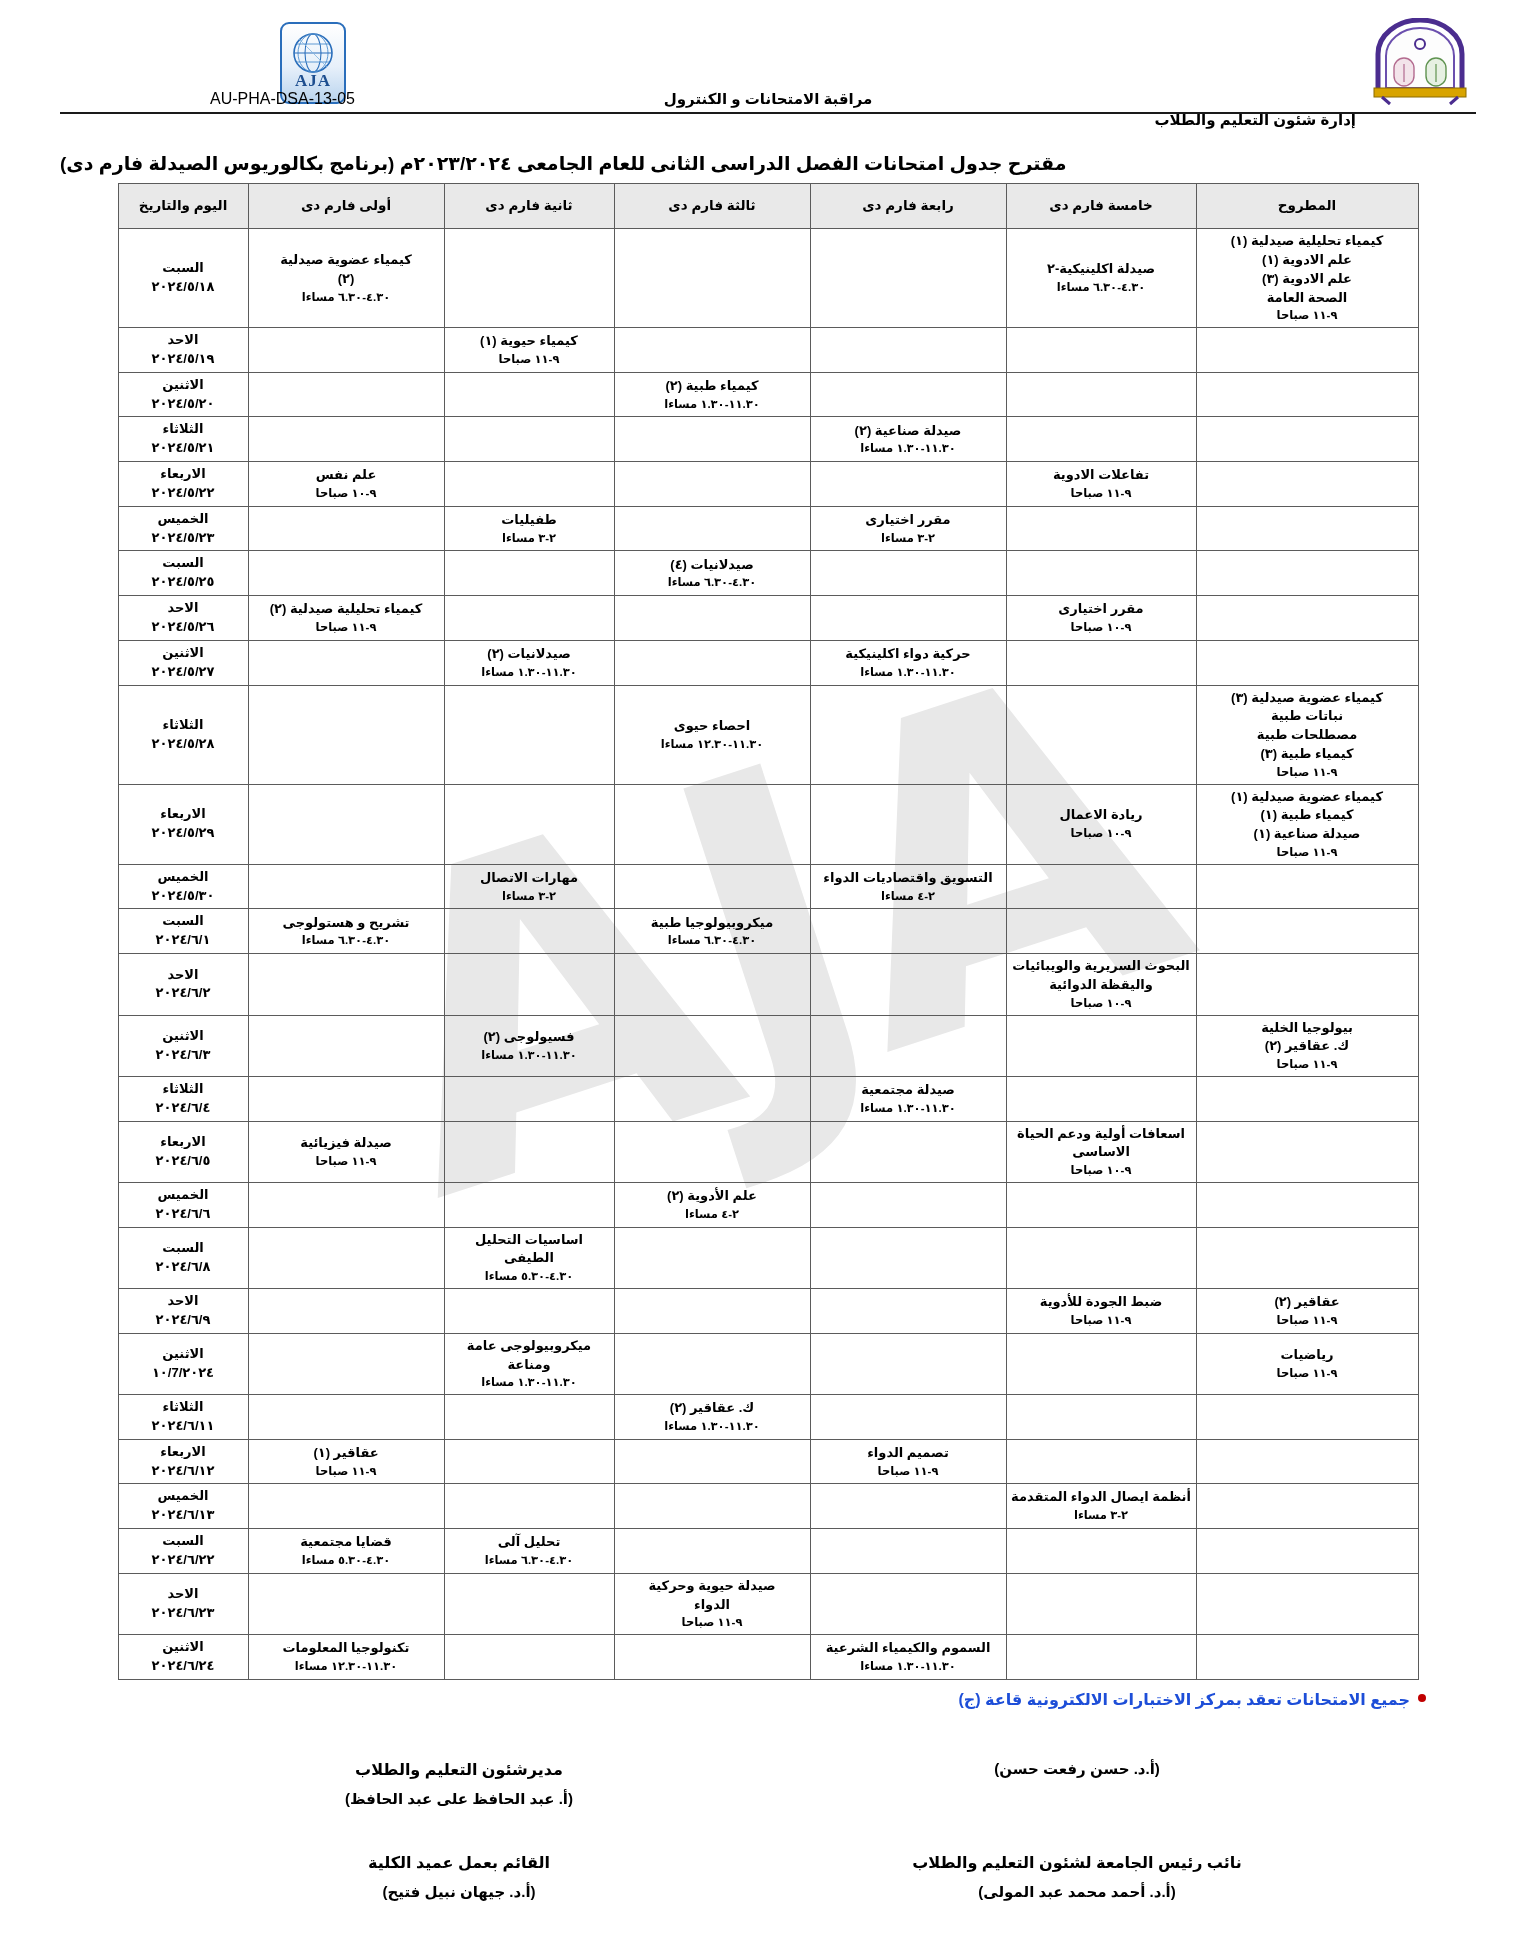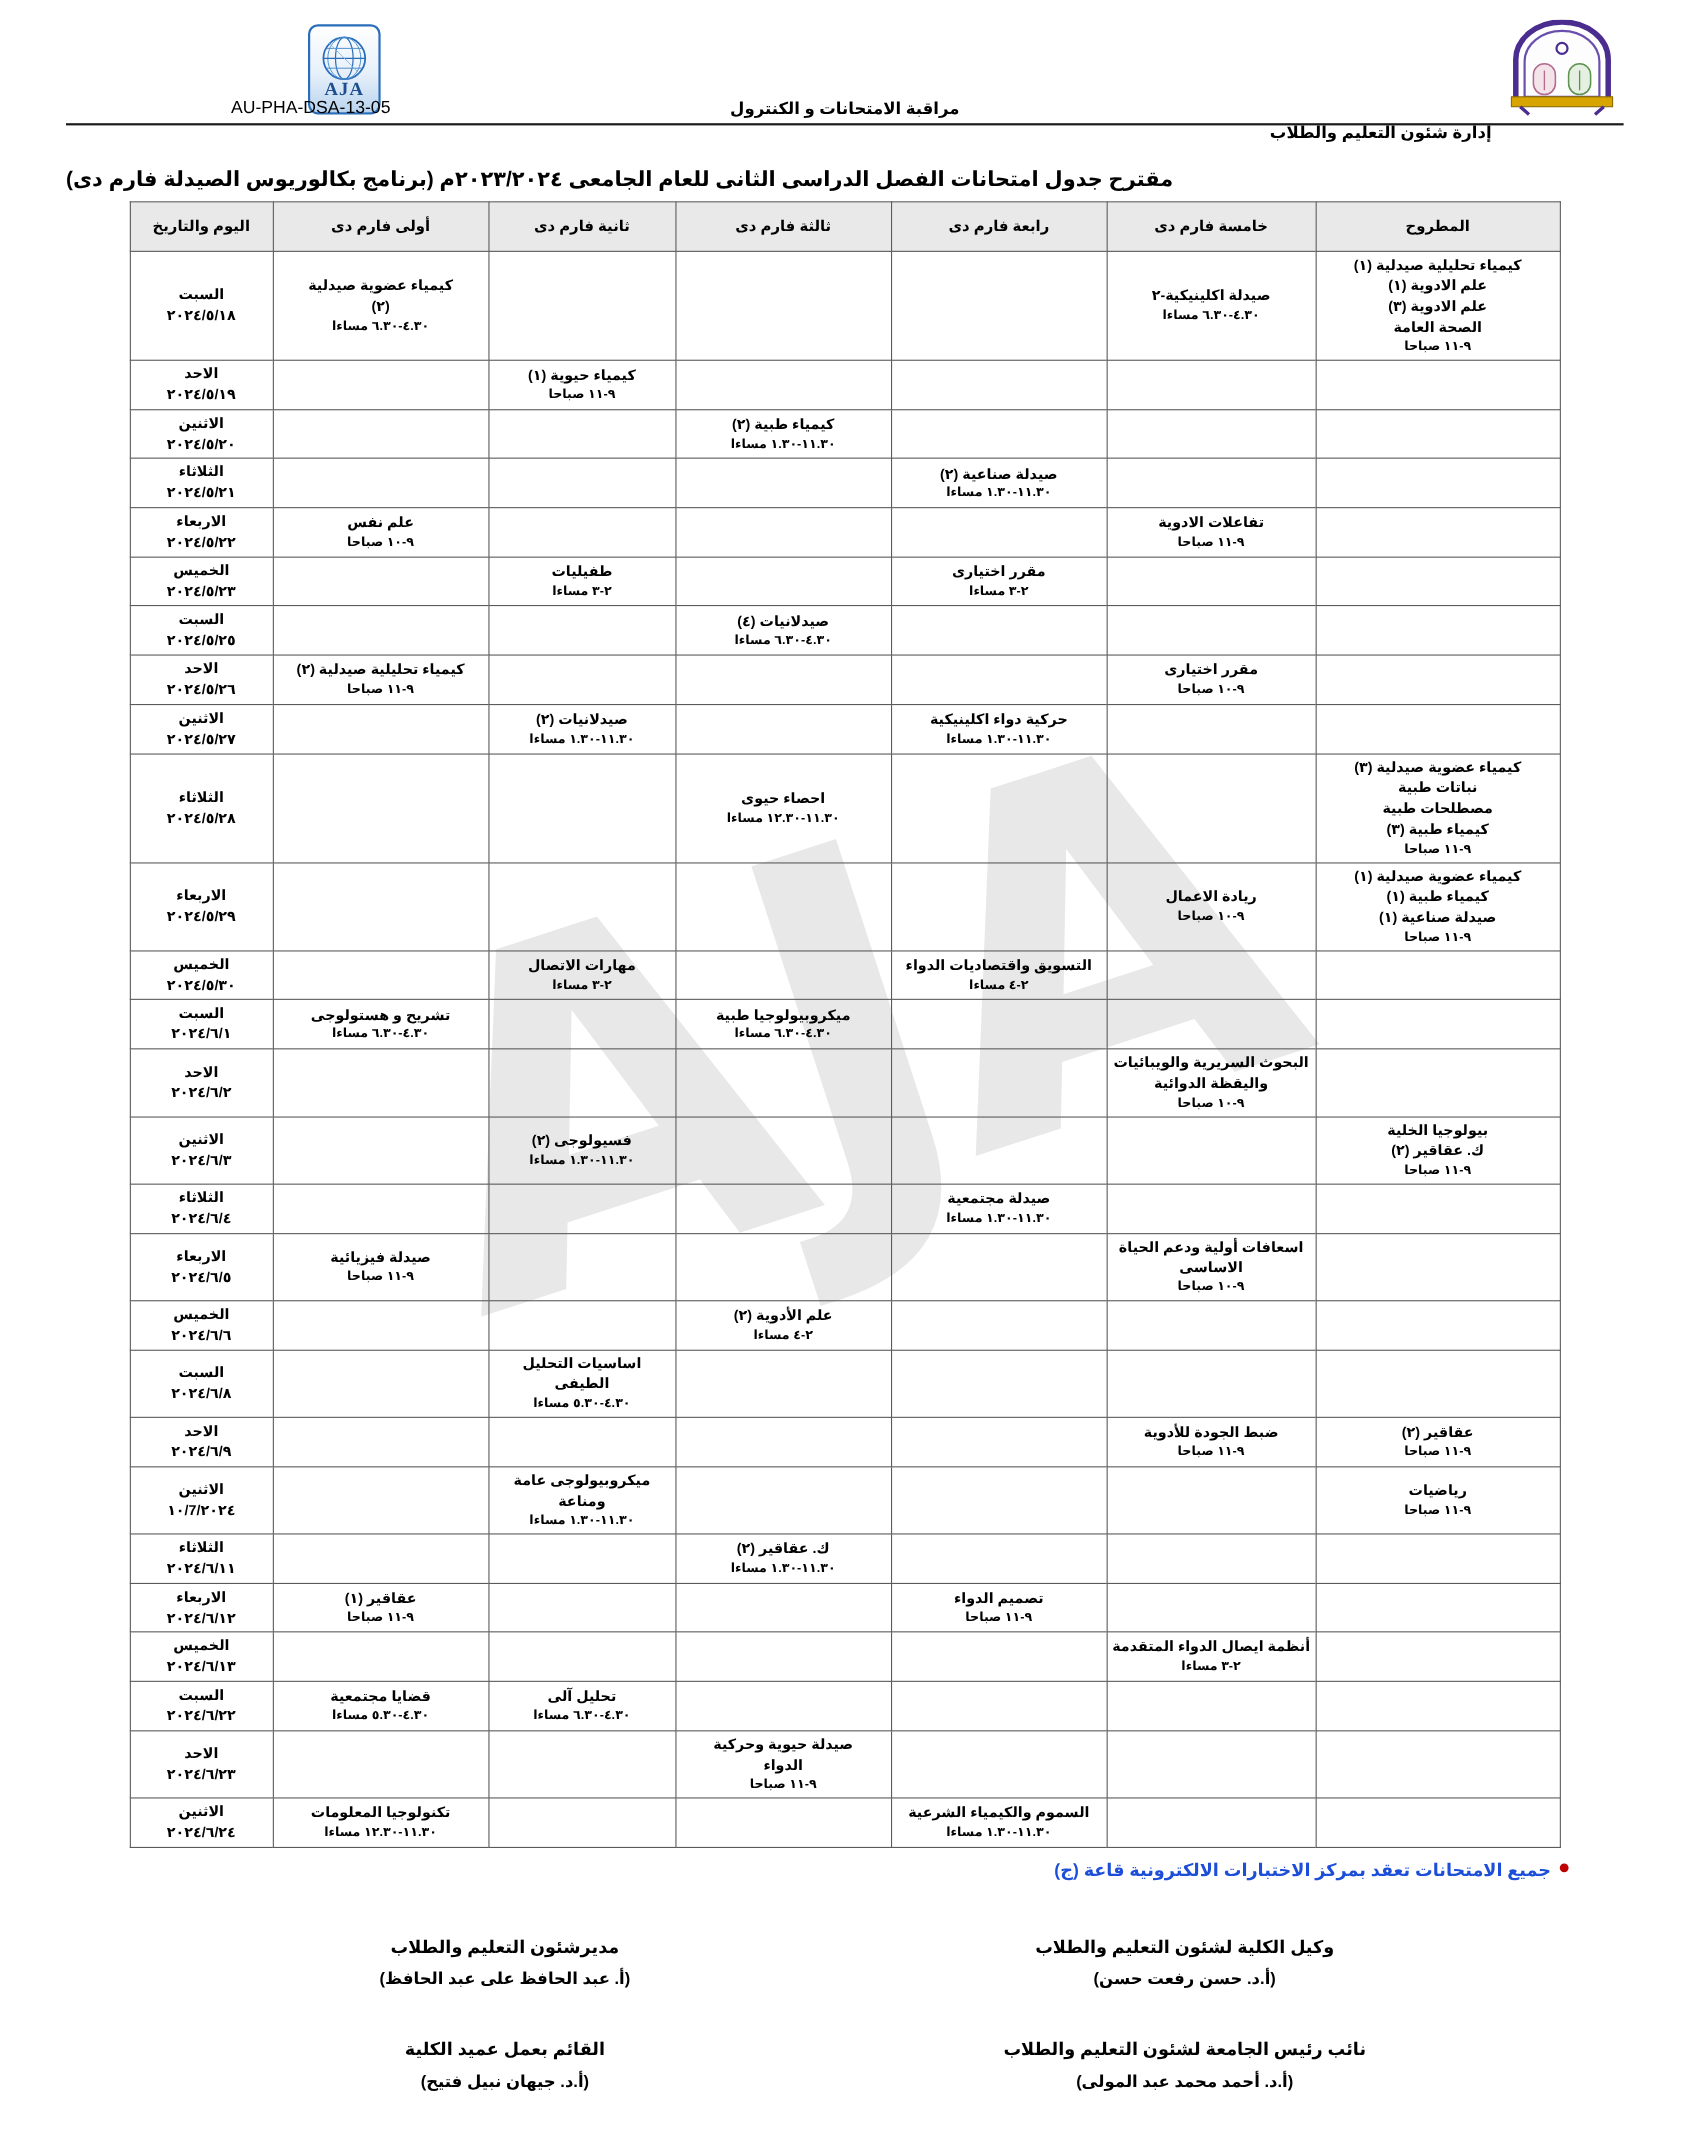--- a/index.html
+++ b/index.html
@@ -626,21 +626,20 @@
           </tr>
         </tbody>
     </table>
 
     <div class="note" style="color: #1d4ed8;">
       <span class="bullet" style="background: rgb(192, 0, 0);"></span><span>جميع الامتحانات تعقد بمركز الاختبارات الالكترونية قاعة (ج)</span>
     </div>
 
     <div class="sigs">
       <div class="sig-block">
-        <div>وكيل الكلية لشئون التعليم والطلاب</div>
         <div class="name">(أ.د. حسن رفعت حسن)</div>
       </div>
       <div class="sig-block">
         <div>مديرشئون التعليم والطلاب</div>
         <div class="name">(أ. عبد الحافظ على عبد الحافظ)</div>
       </div>
       <div class="sig-block">
         <div>نائب رئيس الجامعة لشئون التعليم والطلاب</div>
         <div class="name">(أ.د. أحمد محمد عبد المولى)</div>
       </div>

